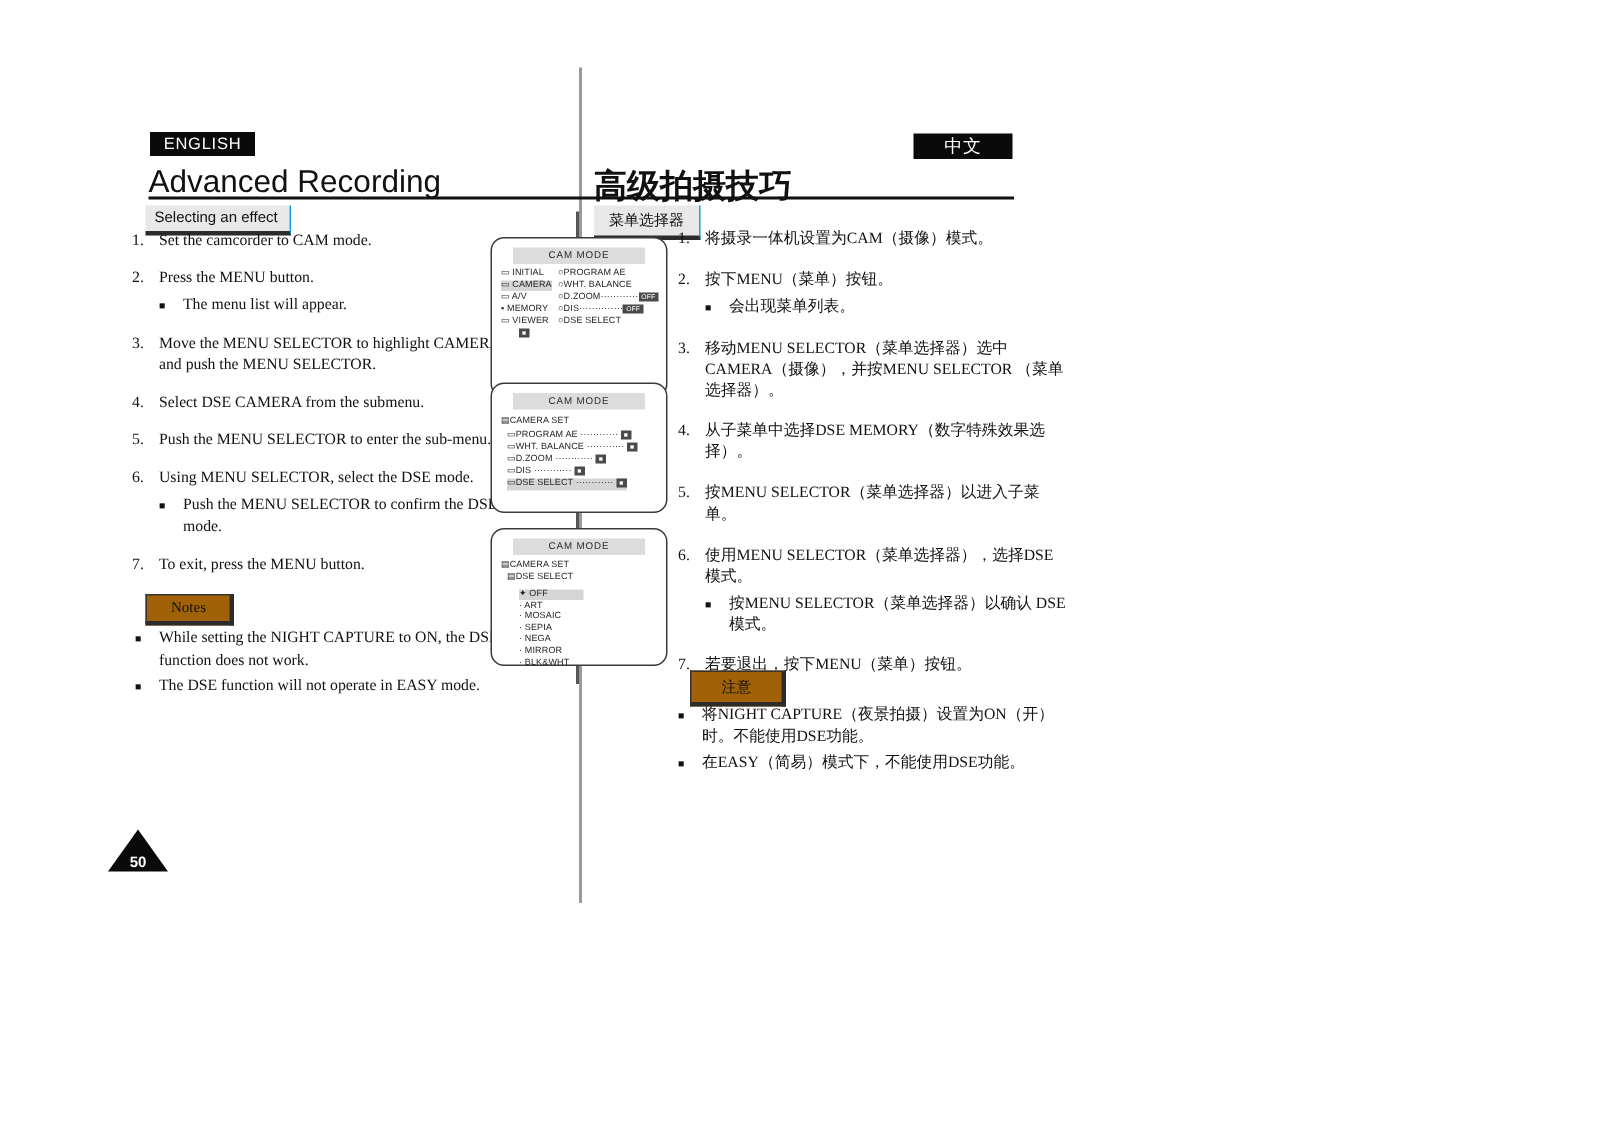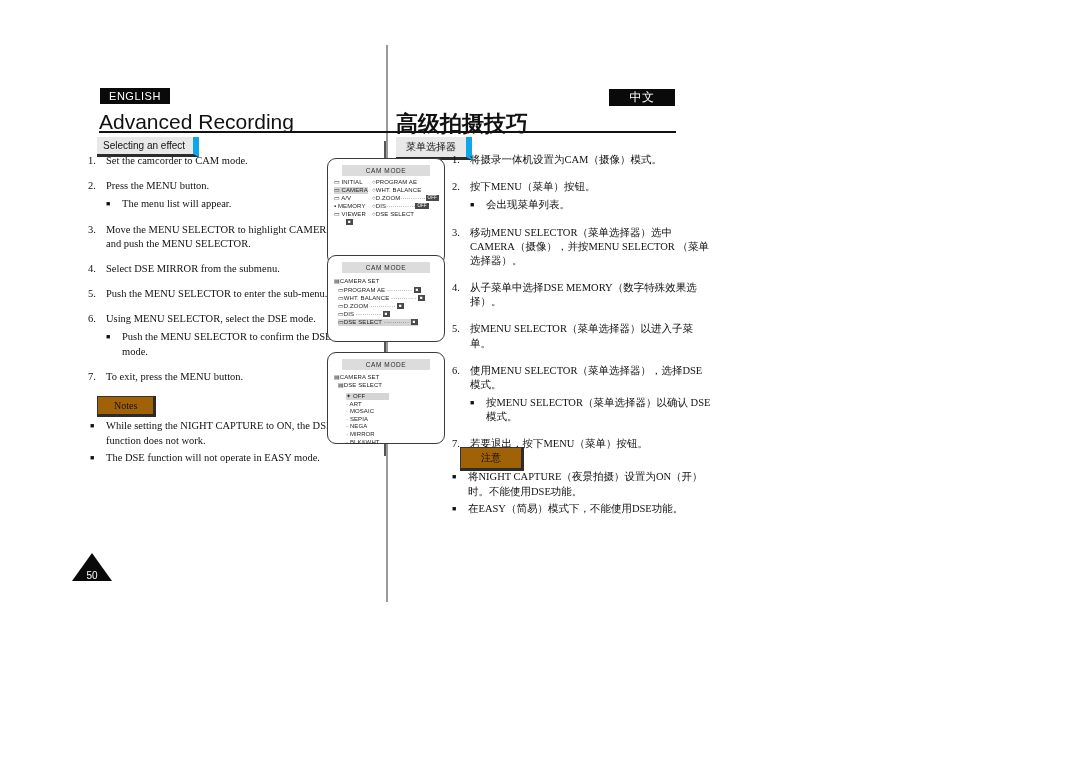--- a/index.html
+++ b/index.html
@@ -32,21 +32,21 @@
   }
   #title-en{left:99px;top:110px;}
   #title-zh{left:396px;top:109px;font-size:22px;font-weight:700;}
 
   .rule{position:absolute;left:99px;top:131px;width:577px;height:2px;background:#111;}
 
   
   .subhead{
     position:absolute;background:#e8e8e8;color:#111;
     font-family:"Liberation Sans", sans-serif;font-size:10px;
-    padding:3px 8px 3px 6px;border-right:6px solid #0ea5e9;border-bottom:3px solid #2c2c2c;
+    padding:3px 8px 3px 6px;border-right:1px solid #0ea5e9;border-bottom:3px solid #2c2c2c;
     white-space:nowrap;
   }
   #subhead-en{left:97px;top:137px;}
   #subhead-zh{left:396px;top:137px;font-size:10px;padding:3px 10px;}
 
   
   .steps{position:absolute;width:250px;font-size:10.5px;line-height:1.35;}
   #steps-en{left:88px;top:154px;}
   #steps-zh{left:452px;top:153px;width:260px;}
   .step{display:flex;margin-bottom:11px;}
@@ -98,21 +98,21 @@
   .hl{background:#d5d5d5;}
 
   
   #page-num{
     position:absolute;left:72px;top:553px;width:0;height:0;
     border-left:20px solid transparent;border-right:20px solid transparent;
     border-bottom:28px solid #0a0a0a;
   }
   #page-num-text{
     position:absolute;left:72px;top:570px;width:40px;text-align:center;
-    color:#fff;font-family:"Liberation Sans", sans-serif;font-size:10px;font-weight:400;
+    color:#fff;font-family:"Liberation Sans", sans-serif;font-size:10px;font-weight:700;
   }
 </style>
 </head>
 <body>
 
 <div class="page">
 
   <div class="v-divider"></div>
 
   <div class="lang-badge" id="lang-en">ENGLISH</div>
@@ -144,21 +144,21 @@
       </div>
       <div class="step">
         <div class="num">3.</div>
         <div class="body">
           <div>Move the MENU SELECTOR to highlight CAMERA and push the MENU SELECTOR.</div>
         </div>
       </div>
       <div class="step">
         <div class="num">4.</div>
         <div class="body">
-          <div>Select DSE MIRROR from the submenu.</div>
+          <div>Select DSE CAMERA from the submenu.</div>
         </div>
       </div>
       <div class="step">
         <div class="num">5.</div>
         <div class="body">
           <div>Push the MENU SELECTOR to enter the sub-menu.</div>
         </div>
       </div>
       <div class="step">
         <div class="num">6.</div>

